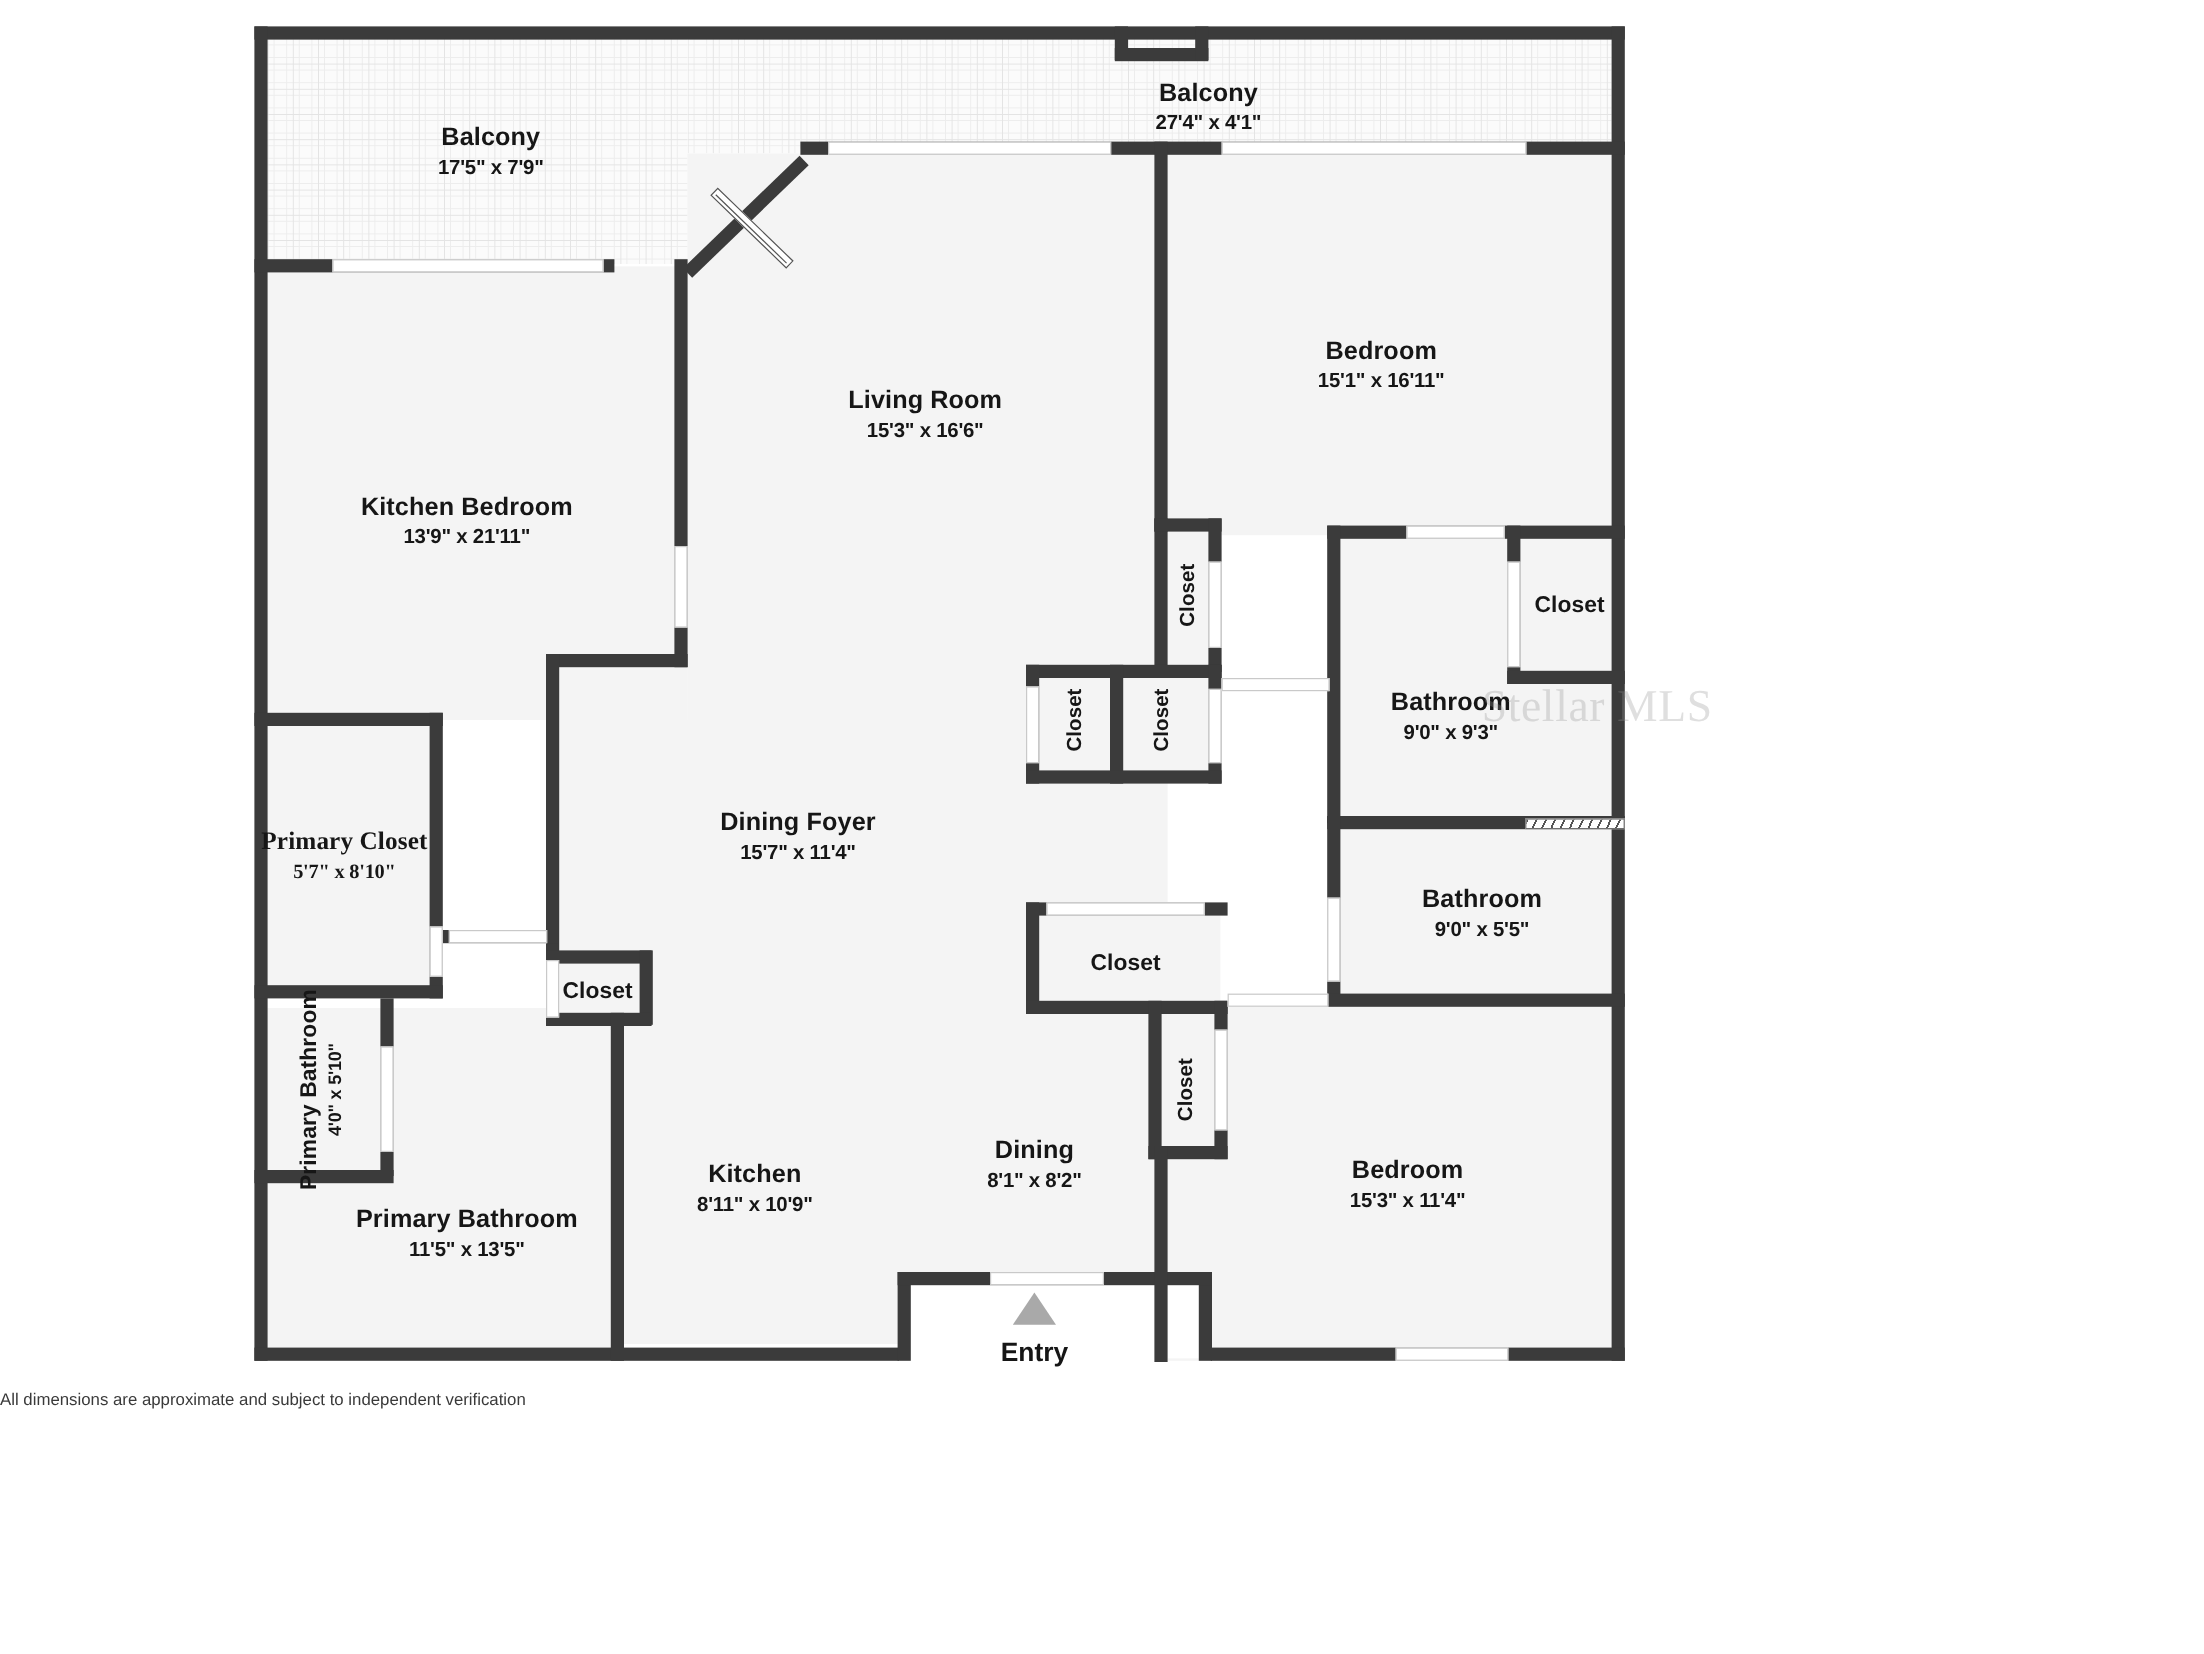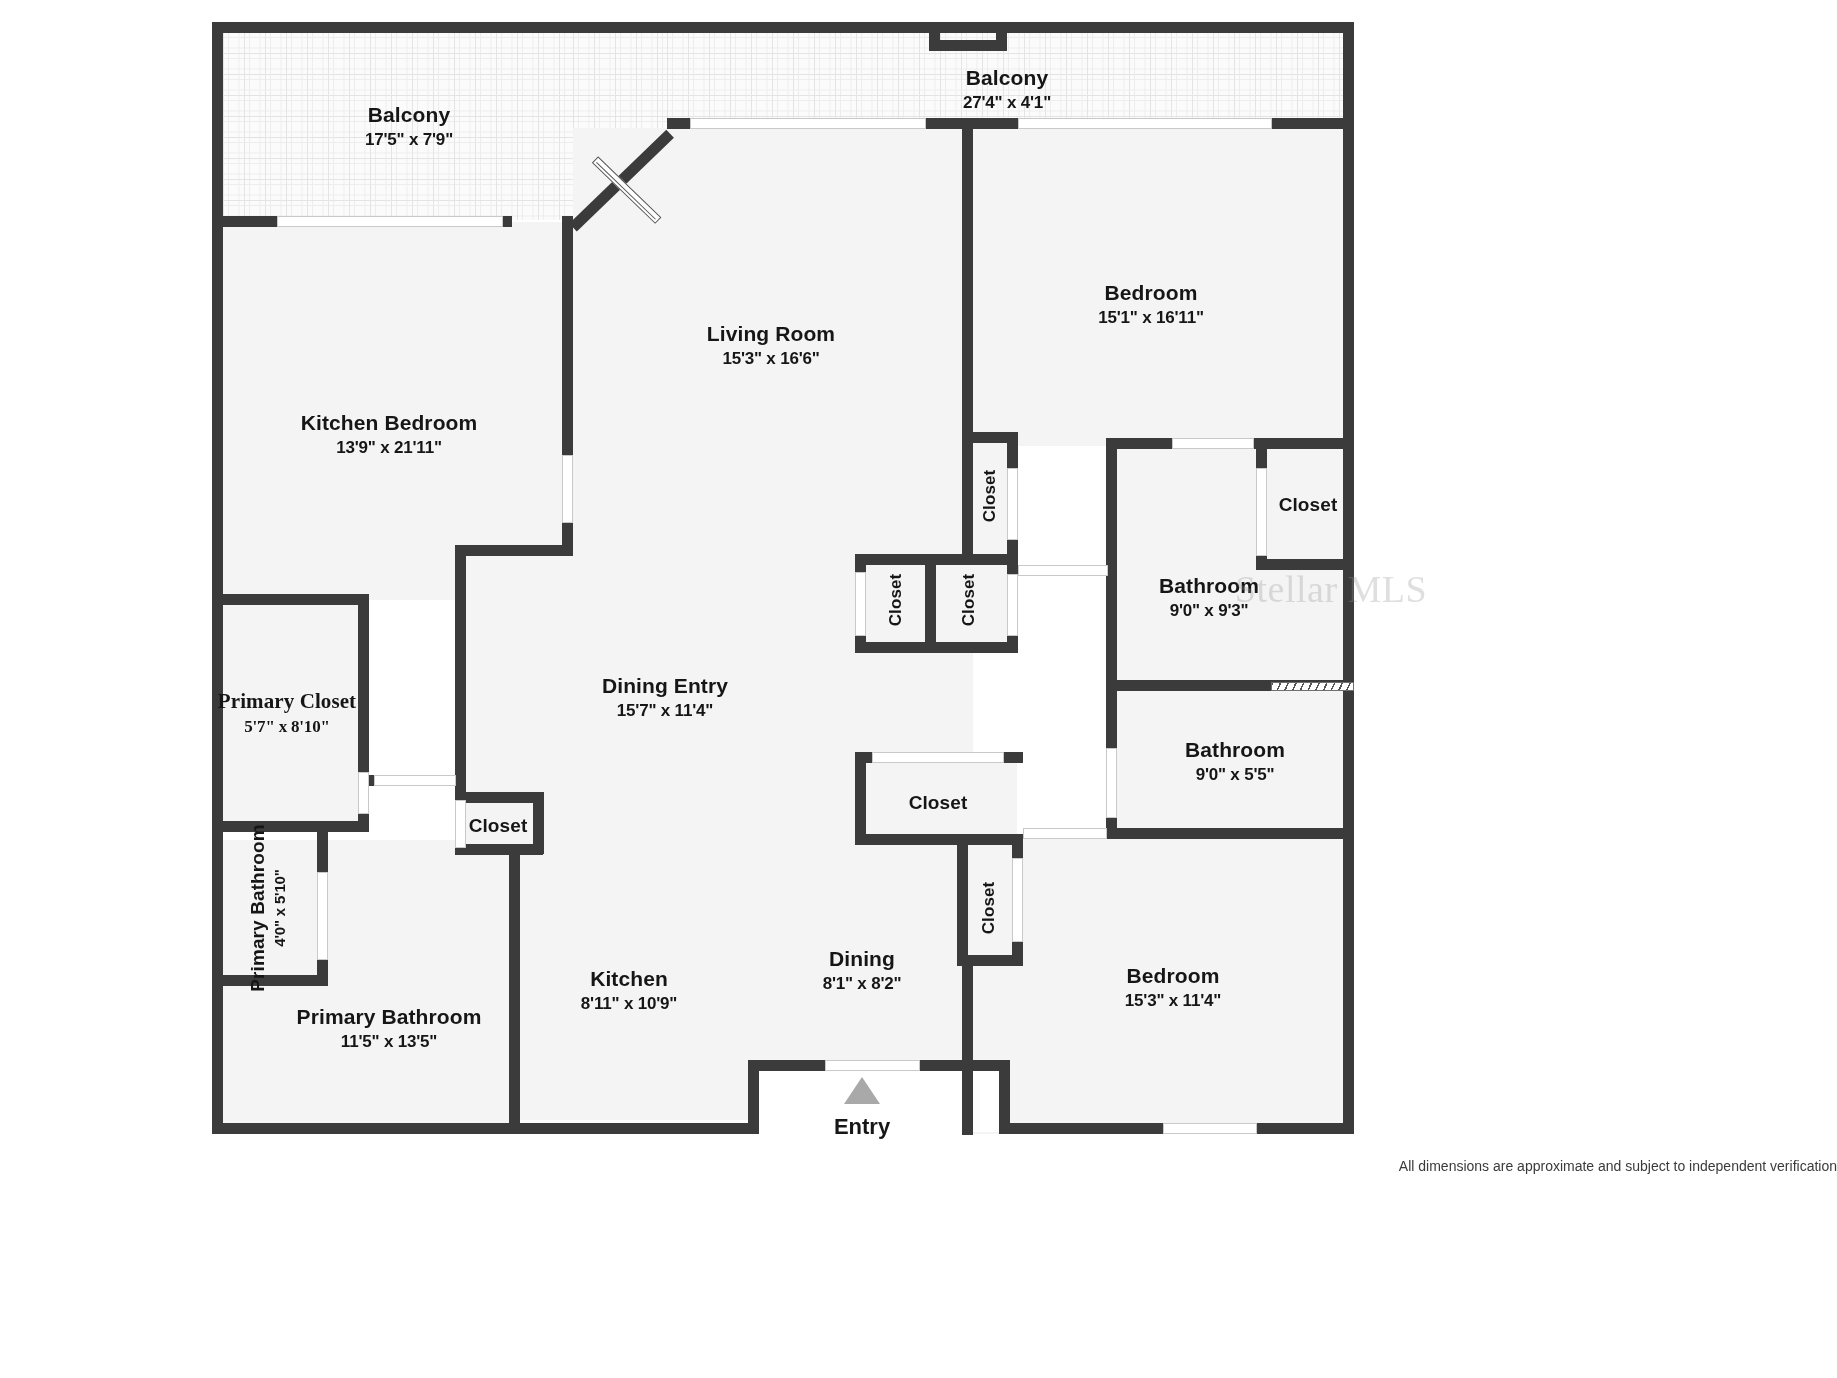--- a/index.html
+++ b/index.html
@@ -134,21 +134,21 @@
     color: #161616;
     transform: translate(-50%, 0);
     white-space: nowrap;
   }
 
   
   .disclaimer {
     position: absolute;
     left: 0;
     width: 1837px;
-    text-align: right;
+    text-align: left;
     font-size: 14px;
     color: #3a3a3a;
   }
 
   
   .watermark {
     position: absolute;
     font-size: 38px;
     color: rgba(150,150,150,0.30);
     letter-spacing: .5px;
@@ -320,21 +320,21 @@
     <span class="nm">Living Room</span>
     <span class="dim">15'3" x 16'6"</span>
   </div>
 
   <div class="label" style="left:1151px; top:304px;">
     <span class="nm">Bedroom</span>
     <span class="dim">15'1" x 16'11"</span>
   </div>
 
   <div class="label" style="left:665px; top:697px;">
-    <span class="nm">Dining Entry</span>
+    <span class="nm">Dining Foyer</span>
     <span class="dim">15'7" x 11'4"</span>
   </div>
 
   <div class="label" style="left:287px; top:713px; width:160px;font-family:Liberation Serif, serif;">
     <span class="nm two">Primary Closet</span>
     <span class="dim">5'7" x 8'10"</span>
   </div>
 
   <div class="label" style="left:1209px; top:597px;">
     <span class="nm">Bathroom</span>

